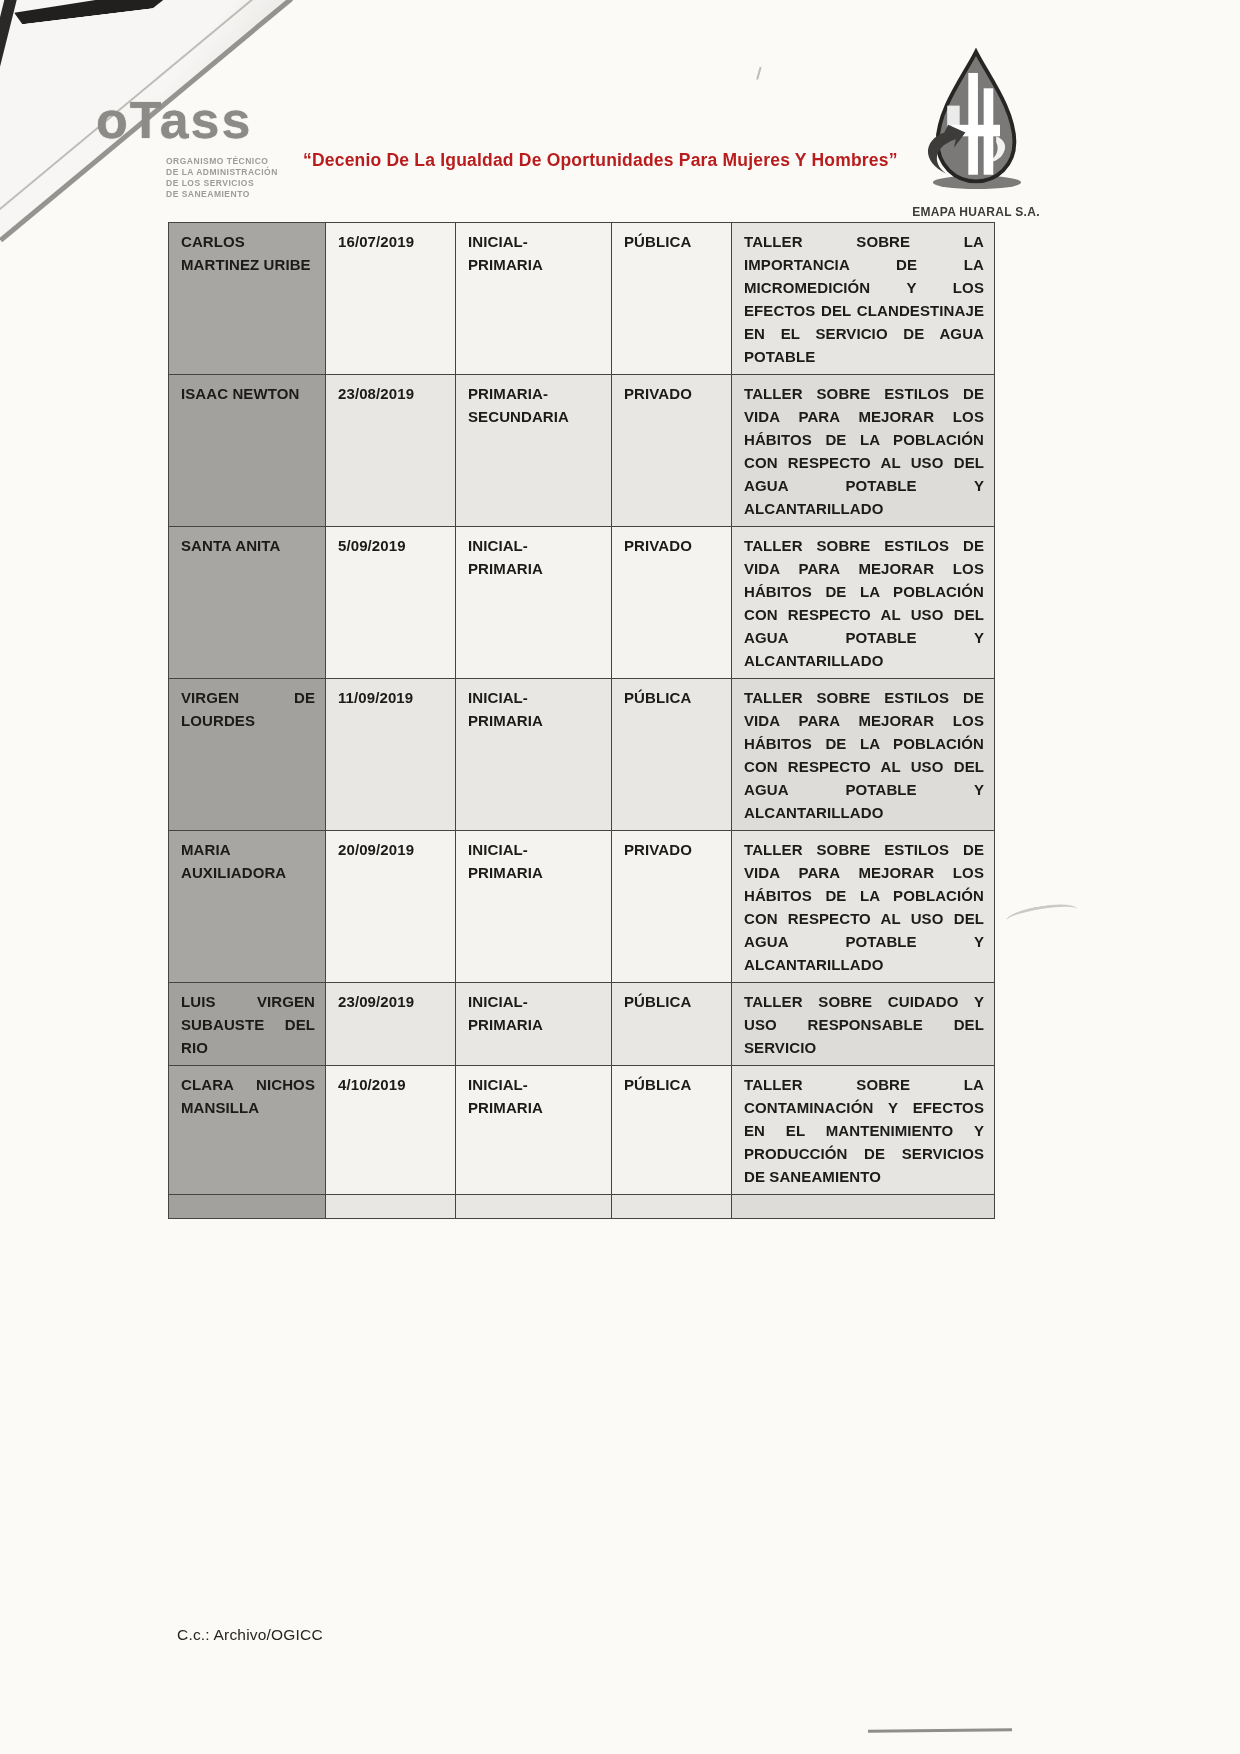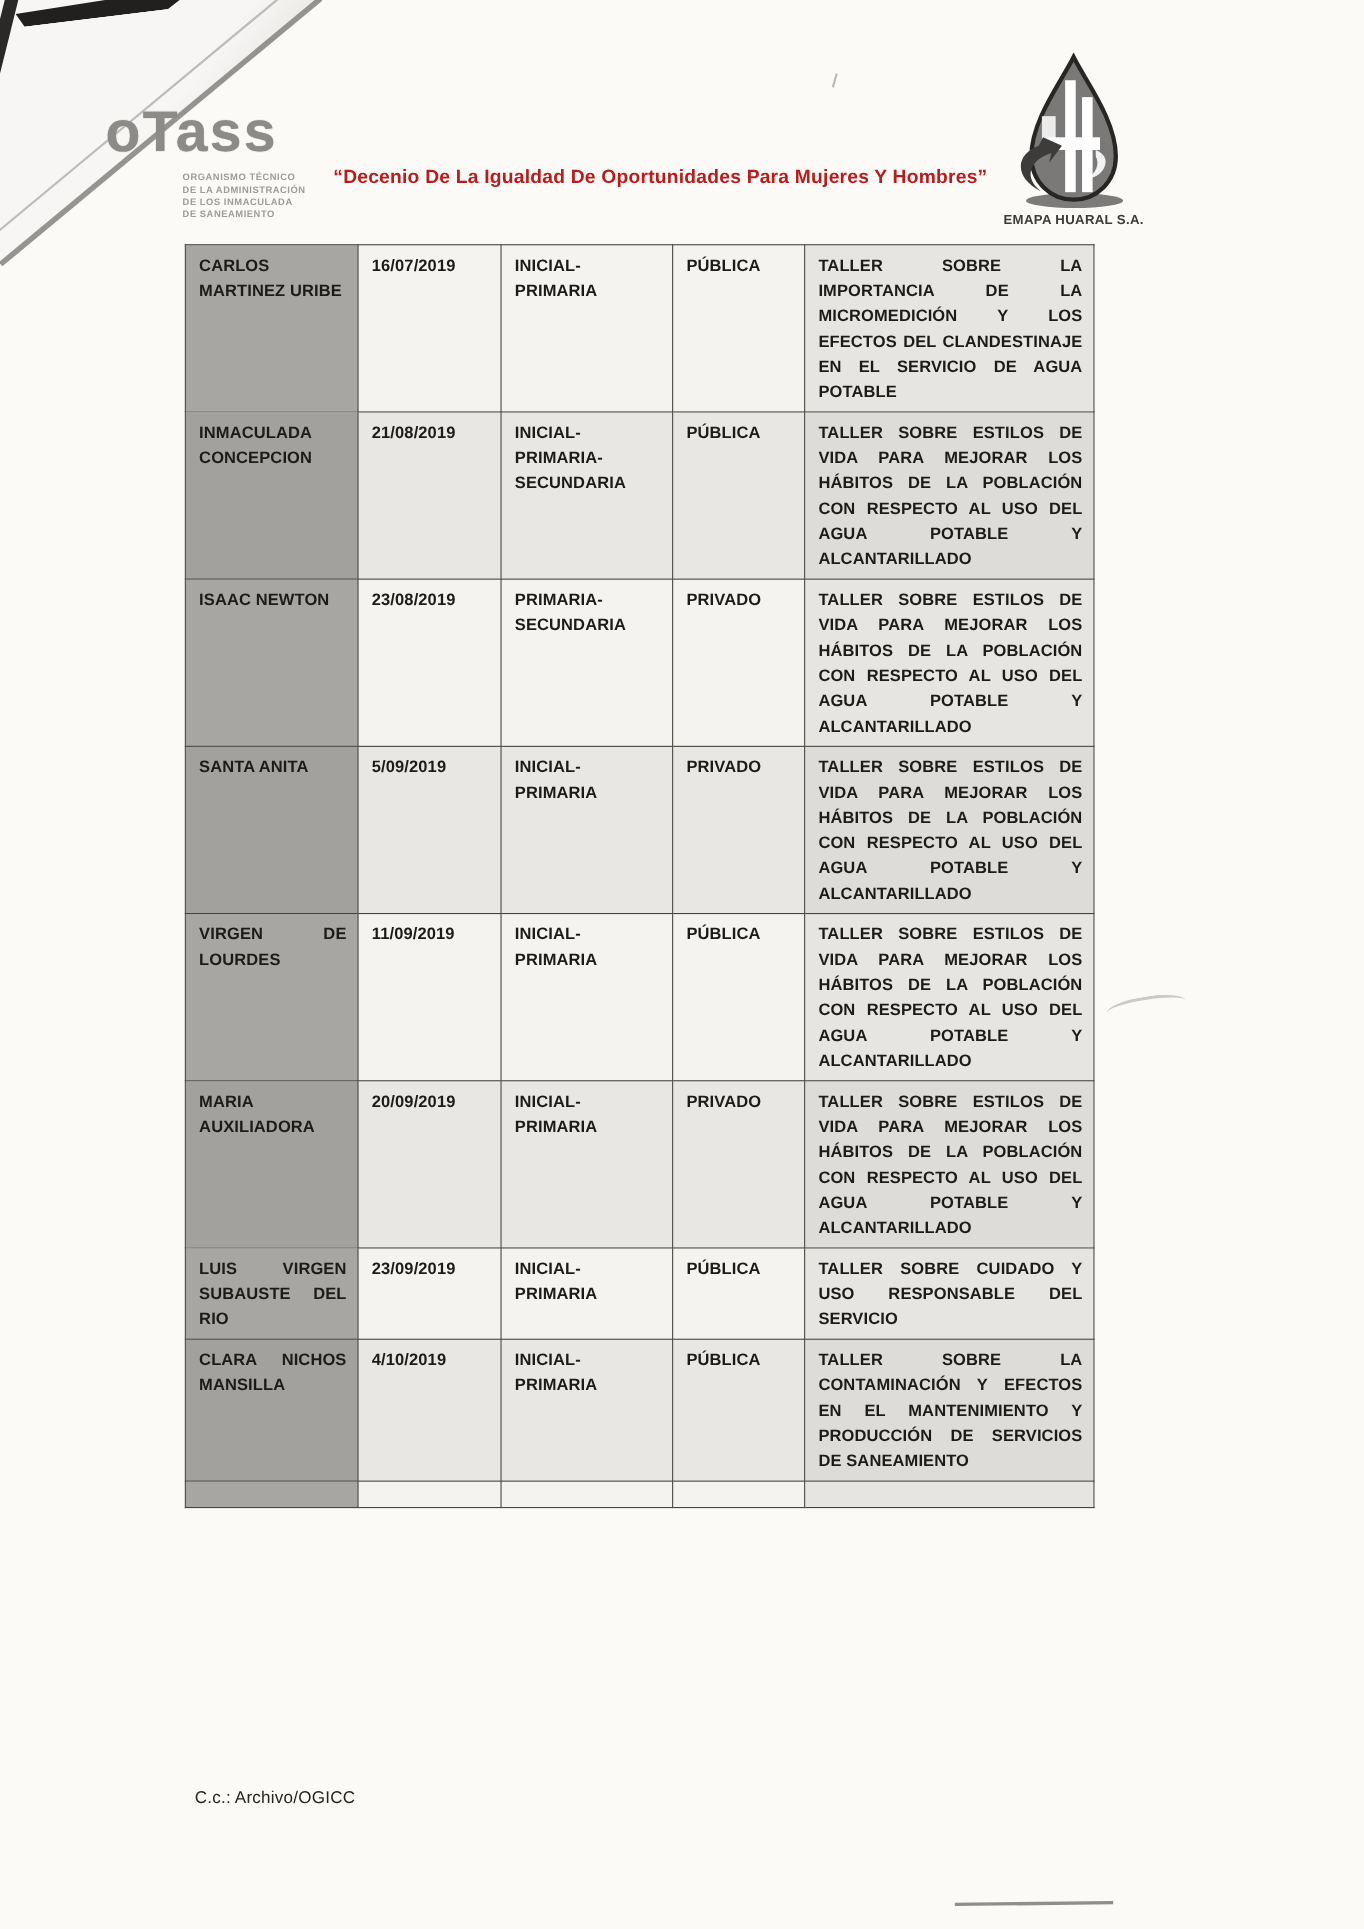--- a/index.html
+++ b/index.html
@@ -64,21 +64,21 @@
   .doc-quote {
     position:absolute; left:303px; top:150px;
     font-size:17.5px; font-weight:bold; color:#b91c1c;
     white-space:nowrap; letter-spacing:.2px;
   }
   .emapa {
     position:absolute; left:898px; top:48px; width:156px; text-align:center;
   }
   .emapa svg { display:block; margin:0 auto; }
   .emapa-label {
-    margin-top:1px; font-size:12px; color:#3c3b39; letter-spacing:.3px; font-weight:bold;
+    margin-top:13px; font-size:12px; color:#3c3b39; letter-spacing:.3px; font-weight:bold;
   }
 
   
   .doc-table {
     position:absolute; left:168px; top:222px; width:826px;
     border-collapse:collapse; table-layout:fixed;
   }
   .doc-table td {
     border:1.5px solid #45443f;
     vertical-align:top;
@@ -110,21 +110,21 @@
 <div class="corner-wedge"></div>
 <div class="edge-sliver"></div>
 <div class="mark-top"></div>
 <div class="mark-squiggle"></div>
 <div class="mark-bottom-line"></div>
 
 <div class="otass-wordmark">oTass</div>
 <div class="otass-tagline">
   <span>ORGANISMO TÉCNICO</span>
   <span>DE LA ADMINISTRACIÓN</span>
-  <span>DE LOS INMACULADA</span>
+  <span>DE LOS SERVICIOS</span>
   <span>DE SANEAMIENTO</span>
 </div>
 
 <div class="doc-quote">“Decenio De La Igualdad De Oportunidades Para Mujeres Y Hombres”</div>
 
 <div class="emapa">
   <svg width="126" height="144" viewBox="0 0 126 150" aria-hidden="true">
     <ellipse cx="64" cy="140" rx="46" ry="7" fill="#6f6d6a" opacity="0.9"></ellipse>
     <path d="M63 4 C51 28 23 64 23 98 C23 122 41 139 63 139 C85 139 103 122 103 98 C103 64 75 28 63 4 Z" fill="#7b7977" stroke="#272624" stroke-width="4"></path>
     <rect x="55" y="26" width="10" height="106" fill="#ffffff"></rect>
@@ -146,27 +146,20 @@
       <col style="width:263px">
   </colgroup>
   <tbody>
       <tr style="height: 146px; margin-left: 24px;">
     <td class="col-name">CARLOS MARTINEZ URIBE</td>
     <td class="col-plain col-date">16/07/2019</td>
     <td class="col-plain col-level">INICIAL-PRIMARIA</td>
     <td class="col-plain col-type">PÚBLICA</td>
     <td class="col-desc">TALLER SOBRE LA IMPORTANCIA DE LA MICROMEDICIÓN Y LOS EFECTOS DEL CLANDESTINAJE EN EL SERVICIO DE AGUA POTABLE</td>
   </tr>
-      <tr style="height: 134px;">
-    <td class="col-name">INMACULADA CONCEPCION</td>
-    <td class="col-plain col-date">21/08/2019</td>
-    <td class="col-plain col-level">INICIAL-PRIMARIA-SECUNDARIA</td>
-    <td class="col-plain col-type">PÚBLICA</td>
-    <td class="col-desc">TALLER SOBRE ESTILOS DE VIDA PARA MEJORAR LOS HÁBITOS DE LA POBLACIÓN CON RESPECTO AL USO DEL AGUA POTABLE Y ALCANTARILLADO</td>
-  </tr>
       <tr style="height: 115px;">
     <td class="col-name">ISAAC NEWTON</td>
     <td class="col-plain col-date">23/08/2019</td>
     <td class="col-plain col-level">PRIMARIA-SECUNDARIA</td>
     <td class="col-plain col-type">PRIVADO</td>
     <td class="col-desc">TALLER SOBRE ESTILOS DE VIDA PARA MEJORAR LOS HÁBITOS DE LA POBLACIÓN CON RESPECTO AL USO DEL AGUA POTABLE Y ALCANTARILLADO</td>
   </tr>
       <tr style="height: 117px;">
     <td class="col-name">SANTA ANITA</td>
     <td class="col-plain col-date">5/09/2019</td>

